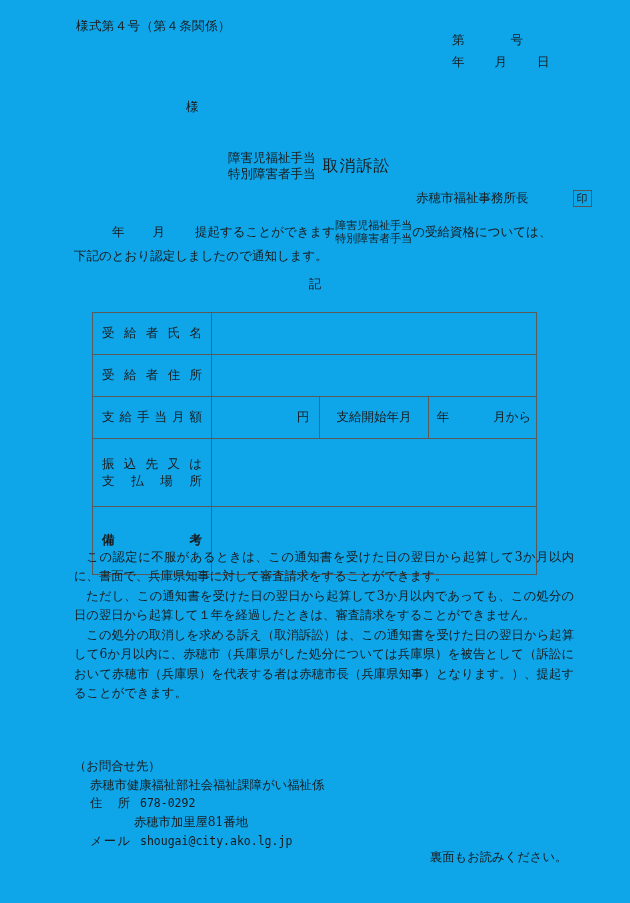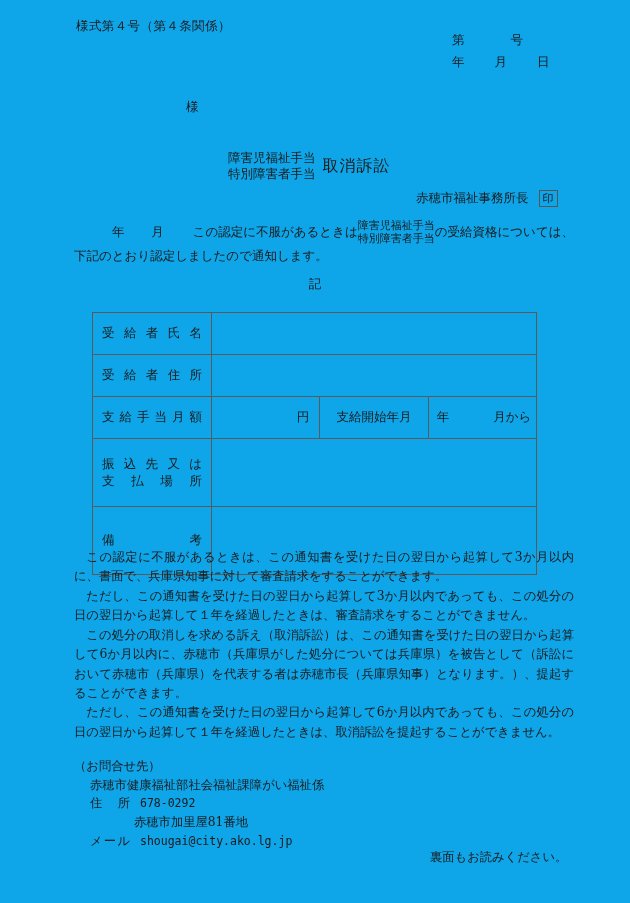--- a/index.html
+++ b/index.html
@@ -74,20 +74,21 @@
   }
 
   .issuer {
     position: absolute;
     left: 416px;
     top: 190px;
     font-size: 12.5px;
     display: flex;
     align-items: center;
     white-space: nowrap;
+    gap: 34px;
   }
   .seal-box {
     display: inline-block;
     border: 1px solid #555;
     font-size: 11px;
     line-height: 1;
     padding: 2px 3px;
     margin-left: 10px;
   }
 
@@ -153,21 +154,21 @@
   }
   td.lbl .lbl-2line span {
     display: block;
     text-align: justify;
     text-align-last: justify;
   }
   .r-amount { height: 32px; }
   .r-name   { height: 32px; }
   .r-addr   { height: 32px; margin-top: 40px; }
   .r-bank   { height: 68px; }
-  .r-note   { height: 68px; }
+  .r-note   { height: 68px; font-weight: bold; }
   td.yen {
     text-align: right;
     padding-right: 10px;
   }
   td.start-lbl {
     width: 96px;
     text-align: center;
     padding: 12px 4px;
   }
   td.start-val {
@@ -250,21 +251,21 @@
     <span>赤穂市福祉事務所長</span>
     <span class="seal-box">印</span>
   </div>
 
   <div class="lead">
     <div class="lead-line1">
       <span>年</span>
         <span class="gap-s"></span>
         <span>月</span>
         <span class="gap-m"></span>
-        <span>この認定に不服があるときは</span>
+        <span>提起することができます</span>
         <span class="inline-stack">
           <span>障害児福祉手当</span>
           <span>特別障害者手当</span>
         </span>
         <span>の受給資格については、</span>
     </div>
     <div class="lead-line2">下記のとおり認定しましたので通知します。</div>
   </div>
 
   <div class="ki-mark">記</div>
@@ -300,21 +301,20 @@
         <td class="lbl">備考</td>
         <td colspan="3"></td>
       </tr>
     </tbody>
   </table>
 
   <div class="notices">
     <p>この認定に不服があるときは、この通知書を受けた日の翌日から起算して3か月以内に、書面で、兵庫県知事に対して審査請求をすることができます。</p>
     <p>ただし、この通知書を受けた日の翌日から起算して3か月以内であっても、この処分の日の翌日から起算して１年を経過したときは、審査請求をすることができません。</p>
     <p>この処分の取消しを求める訴え（取消訴訟）は、この通知書を受けた日の翌日から起算して6か月以内に、赤穂市（兵庫県がした処分については兵庫県）を被告として（訴訟において赤穂市（兵庫県）を代表する者は赤穂市長（兵庫県知事）となります。）、提起することができます。</p>
-    <p>ただし、この通知書を受けた日の翌日から起算して6か月以内であっても、この処分の日の翌日から起算して１年を経過したときは、取消訴訟を提起することができません。</p>
   </div>
 
   <div class="contact">
     <div class="c-head">（お問合せ先）</div>
     <div class="c-line">赤穂市健康福祉部社会福祉課障がい福祉係</div>
     <div class="c-line">
       <span class="lbl-spread">住所</span><span class="c-gap"></span><span class="mono">678-0292</span>
     </div>
     <div class="c-line2">赤穂市加里屋81番地</div>
     <div class="c-line">

